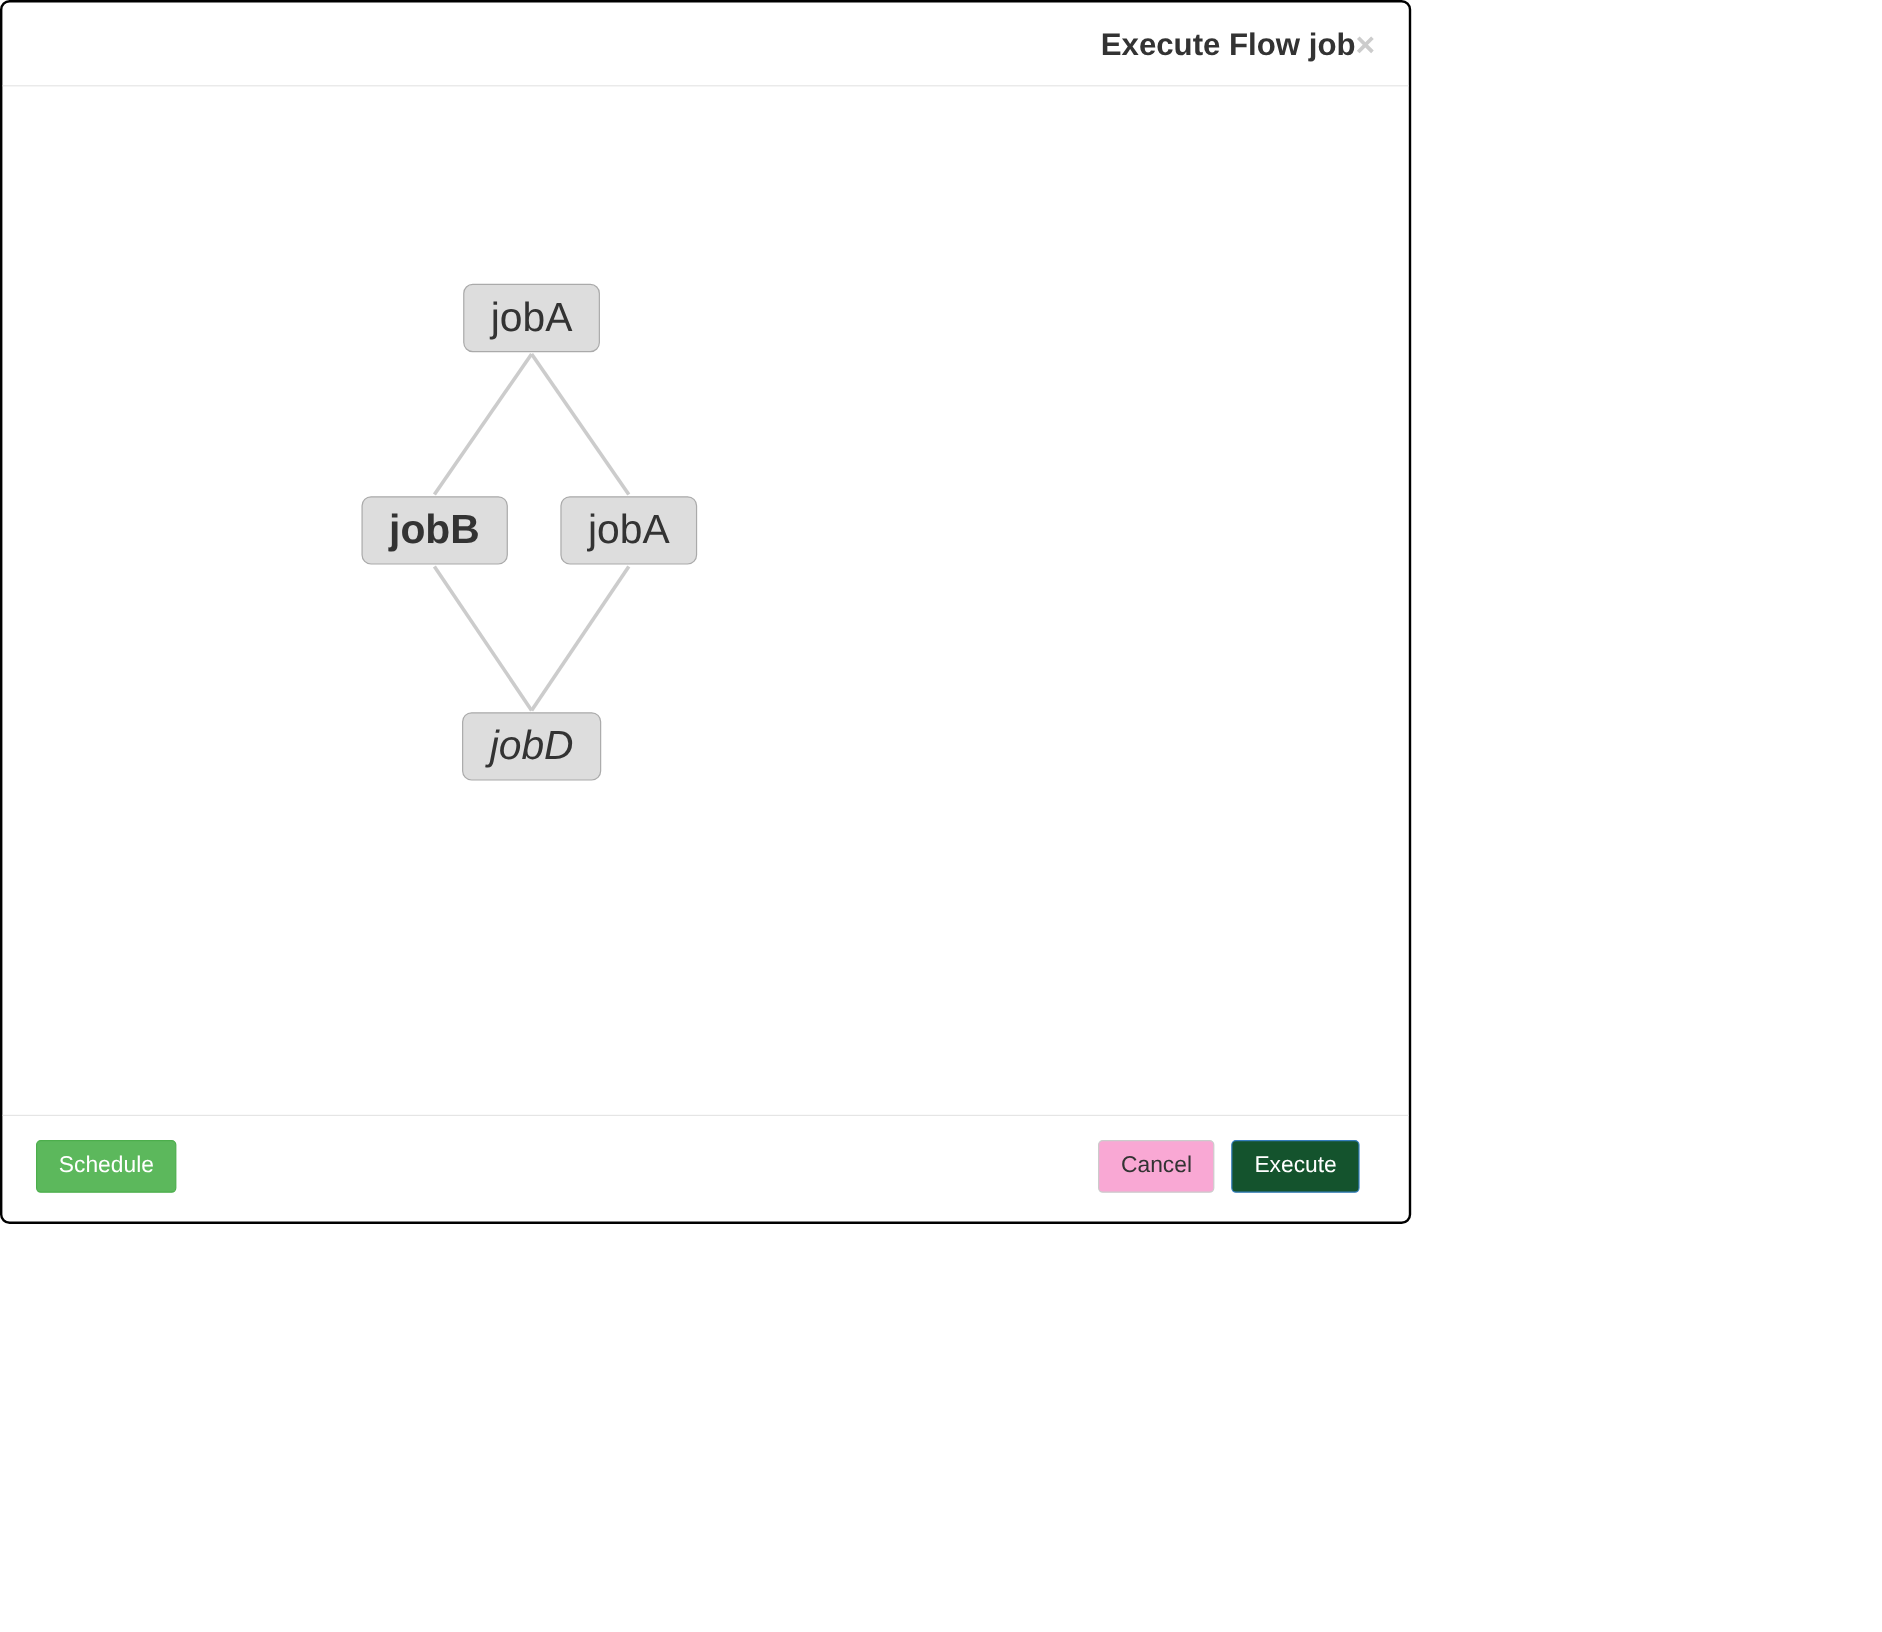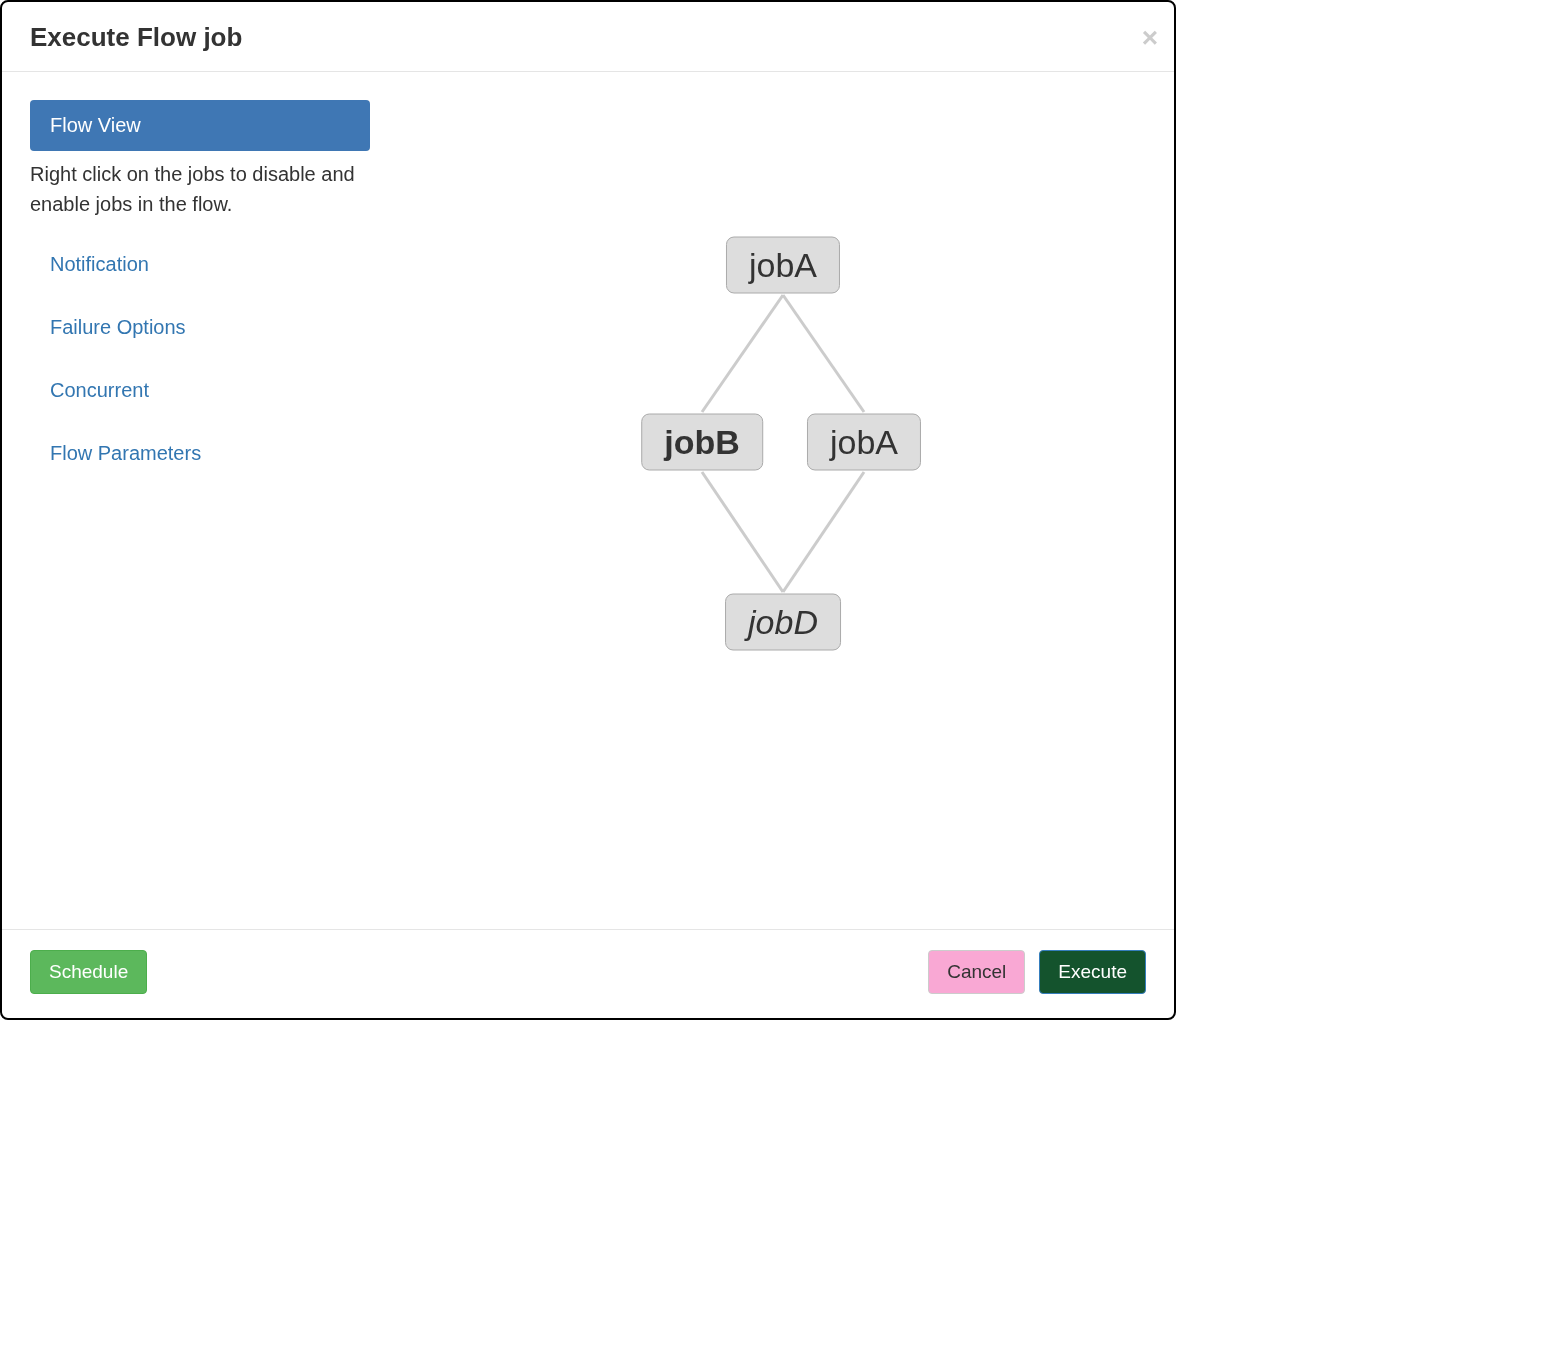--- a/index.html
+++ b/index.html
@@ -8,24 +8,24 @@
       background: #fff;
       color: #333;
       width: 1176px;
       height: 1020px;
       position: relative;
       border: 2px solid #000;
       border-radius: 8px;
       overflow: hidden;
     }
     .modal-header {
-      padding: 20px 16px 18px 28px;
+      padding: 20px 28px 18px 28px;
       border-bottom: 1px solid #e5e5e5;
       display: flex;
-      justify-content: space-between;
+      justify-content: flex-end;
       align-items: center;
     }
     .modal-title {
       font-size: 26px;
       font-weight: 600;
       color: #333;
     }
     .close-icon {
       font-size: 28px;
       color: #ccc;
@@ -85,21 +85,21 @@
       color: #333;
       font-family: "Helvetica Neue", Helvetica, Arial, sans-serif;
       transform: translate(-50%, -50%);
       cursor: pointer;
     }
     .modal-footer {
       position: absolute;
       bottom: 0;
       left: 0;
       right: 0;
-      padding: 20px 28px 24px 28px;
+      padding: 20px 41px 24px 28px;
       border-top: 1px solid #e5e5e5;
       display: flex;
       justify-content: space-between;
       align-items: center;
     }
     .footer-right {
       display: flex;
       gap: 14px;
     }
     .btn {
@@ -127,28 +127,20 @@
   </style>
 </head>
 <body>
 
 <div class="modal-header">
   <h3 class="modal-title">Execute Flow job</h3>
   <span class="close-icon">×</span>
 </div>
 
 <div class="modal-body">
-  <div class="sidebar">
-    <div class="nav-item active">Flow View</div>
-    <div class="help-text">Right click on the jobs to disable and enable jobs in the flow.</div>
-    <div class="nav-item link">Notification</div>
-    <div class="nav-item link">Failure Options</div>
-    <div class="nav-item link">Concurrent</div>
-    <div class="nav-item link">Flow Parameters</div>
-  </div>
 
   <div class="graph-area">
     <svg class="graph-svg">
       <g id="edges">
           <line x1="413" y1="195" x2="332" y2="312" stroke="#ccc" stroke-width="3"></line>
           <line x1="413" y1="195" x2="494" y2="312" stroke="#ccc" stroke-width="3"></line>
           <line x1="332" y1="372" x2="413" y2="492" stroke="#ccc" stroke-width="3"></line>
           <line x1="494" y1="372" x2="413" y2="492" stroke="#ccc" stroke-width="3"></line>
         </g>
     </svg>

